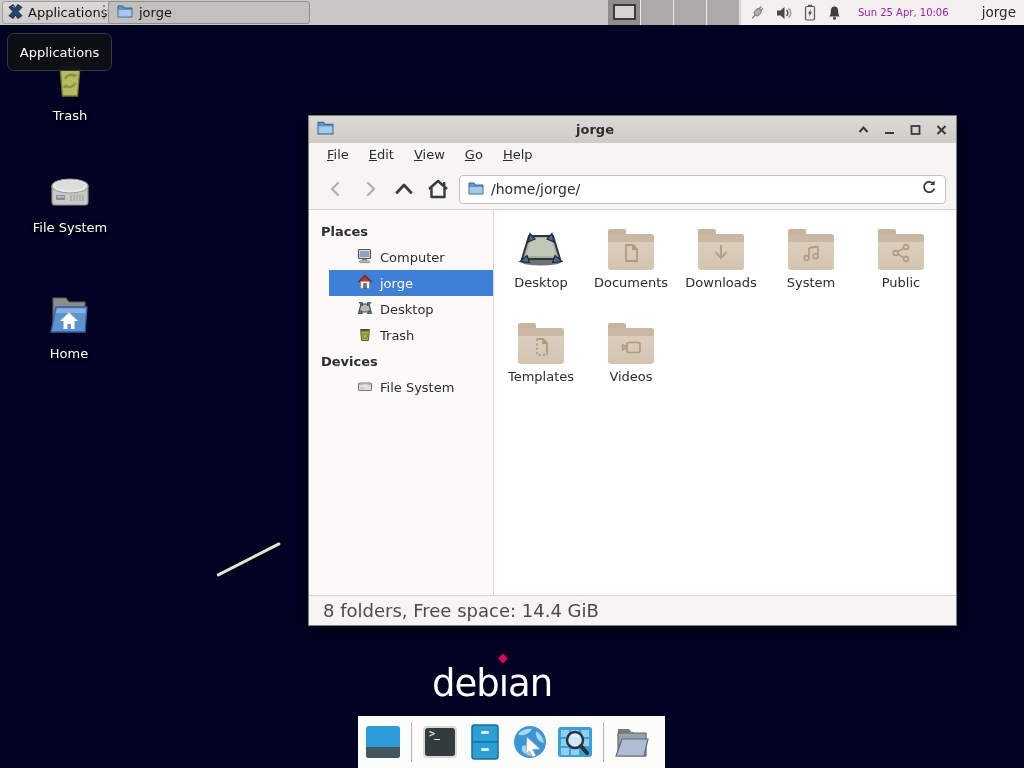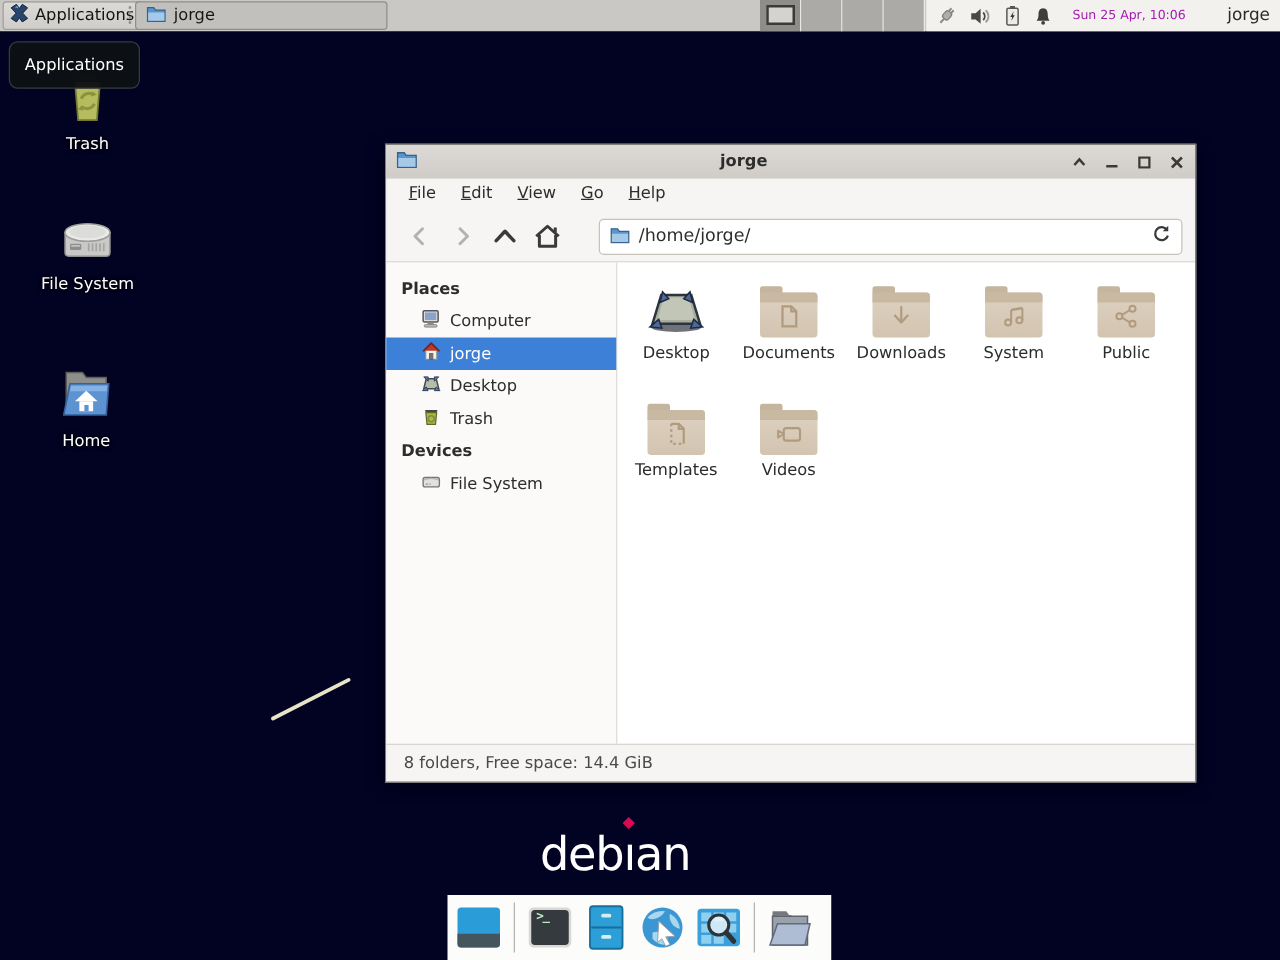--- a/index.html
+++ b/index.html
@@ -64,43 +64,43 @@
   .titlebar .wtitle { flex:1; text-align:center; font-weight:bold; font-size:13px; color:#2d2d2b; }
   .titlebar .wbtns { display:flex; gap:12px; align-items:center; }
   .titlebar .wbtn { width:14px; height:14px; display:flex; align-items:center; justify-content:center; }
 
   .menubar { height:26px; background:#f6f5f3; display:flex; padding-left:8px; }
   .menu-item { display:inline-block; padding:4px 10px; font-size:13px; color:#2d2d2b; }
   .menu-item::first-letter { text-decoration:underline; }
 
   .toolbar { height:41px; background:#f6f5f3; border-bottom:1px solid #d8d4cf; display:flex; align-items:center; padding:0 10px; }
   .navbtn { width:34px; height:30px; display:flex; align-items:center; justify-content:center; }
-  .pathbar { margin-left:24px; flex:1; height:29px; background:#fff; border:1px solid #c6c1bb; border-radius:4px;
+  .pathbar { margin-left:4px; flex:1; height:29px; background:#fff; border:1px solid #c6c1bb; border-radius:4px;
              display:flex; align-items:center; padding:0 8px; gap:7px; }
   .pathbar .ptext { flex:1; font-size:14px; color:#2d2d2b; }
 
   .wbody { flex:1; display:flex; min-height:0; }
   .sidebar { width:185px; background:#fbfaf8; border-right:1px solid #d9d5d0; padding-top:8px; font-size:13px; }
   .side-header { height:26px; display:flex; align-items:center; padding-left:12px; font-weight:bold; color:#2d2d2b; }
-  .side-row { height:26px; display:flex; align-items:center; padding-left:28px; gap:7px; color:#2d2d2b; }
+  .side-row { height:26px; display:flex; align-items:center; padding-left:28px; gap:7px; color:#2d2d2b;margin-left:20px; }
   .side-row.selected { background:#3c80d7; color:#fff; }
   .side-row svg { flex:0 0 auto; }
 
   .files { flex:1; background:#fff; padding:12px 0 0 2px; display:flex; flex-wrap:wrap; align-content:flex-start; }
   .tile { width:90px; height:86px; display:flex; flex-direction:column; align-items:center; margin-bottom:8px; }
   .tile .ticon { width:48px; height:48px; display:flex; align-items:flex-end; justify-content:center; }
   .tile .tlabel { margin-top:5px; font-size:13px; color:#2c2c2a; }
 
   .folder { width:46px; height:36px; background:linear-gradient(#ddd1c1,#d2c4b0); border-radius:2px 3px 3px 3px; position:relative; }
   .folder::before { content:""; position:absolute; left:0; top:-5px; width:18px; height:6px; background:#c5b49e; border-radius:2px 2px 0 0; }
   .folder::after { content:""; position:absolute; left:0; top:0; width:100%; height:8px; background:#c9b9a3; border-radius:0 3px 0 0; }
   .folder svg { position:absolute; left:50%; top:54%; transform:translate(-50%,-50%); }
 
   .statusbar { height:30px; background:#f6f5f3; border-top:1px solid #d9d5d0; display:flex; align-items:center;
-               padding-left:14px; font-size:13px; color:#4b4a47; }
+               padding-left:14px; font-size:18px; color:#4b4a47; }
 </style>
 </head>
 <body>
 
 <div class="panel">
   <div class="panel-light"></div>
 
   <div class="apps-btn">
     <span>
       <svg width="15" height="15" viewBox="0 0 16 16">

